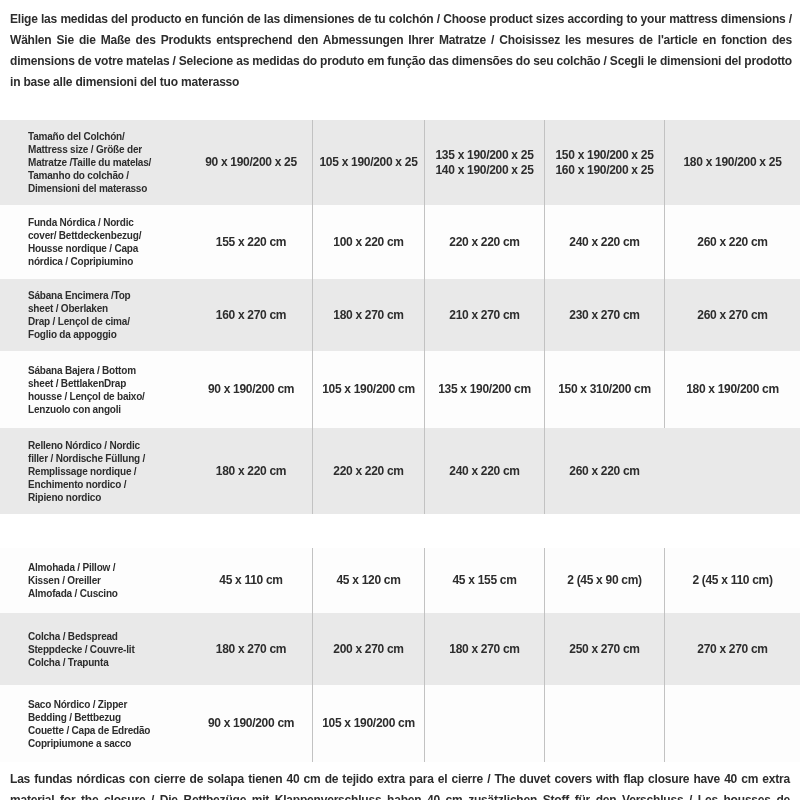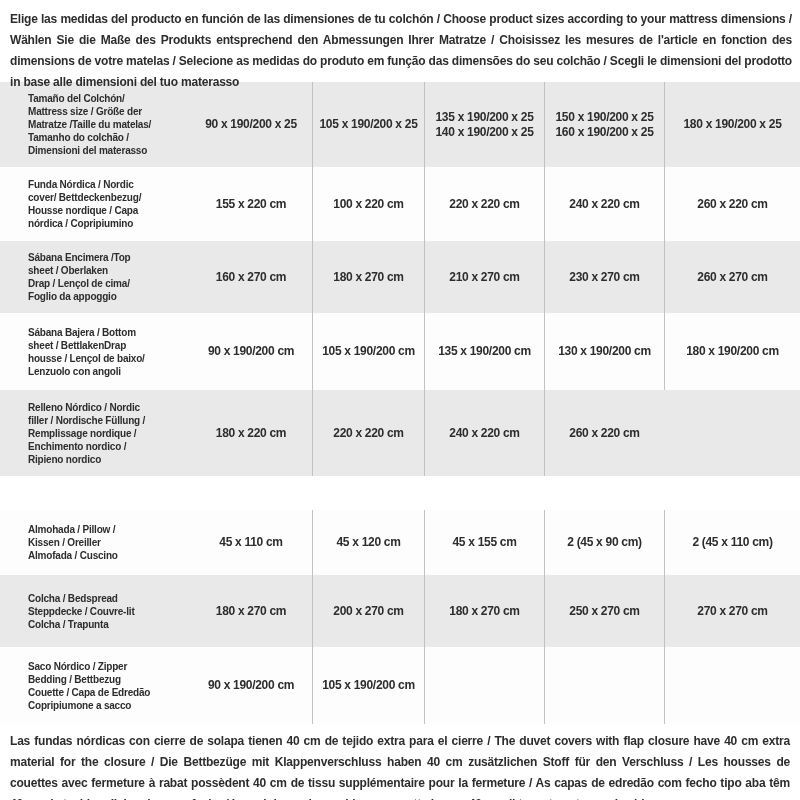--- a/index.html
+++ b/index.html
@@ -3,21 +3,21 @@
 <meta charset="utf-8">
 <style>
   html,body{margin:0;padding:0;}
   body{
     width:800px;height:800px;overflow:hidden;background:#ffffff;
     font-family:"Liberation Sans","DejaVu Sans",sans-serif;
     color:var(--txt,#2d2d2d);
     -webkit-font-smoothing:antialiased;
   }
   .intro{
-    box-sizing:border-box;height:82px;padding:9px 8px 0 10px;
+    box-sizing:border-box;height:120px;padding:9px 8px 0 10px;
     font-size:12px;font-weight:bold;line-height:21px;
     text-align:justify;letter-spacing:-0.2px;
   }
   .outro{
     box-sizing:border-box;padding:7px 10px 0 10px;
     font-size:12px;font-weight:bold;line-height:21px;
     text-align:justify;letter-spacing:-0.2px;
   }
   .size-table{width:800px;}
   .trow{
@@ -139,21 +139,21 @@
       <div class="cell val">
         <div>90 x 190/200 cm</div>
       </div>
       <div class="cell val">
         <div>105 x 190/200 cm</div>
       </div>
       <div class="cell val">
         <div>135 x 190/200 cm</div>
       </div>
       <div class="cell val">
-        <div>130 x 190/200 cm</div>
+        <div>150 x 310/200 cm</div>
       </div>
       <div class="cell val">
         <div>180 x 190/200 cm</div>
       </div>
     </div>
     <div class="trow">
       <div class="cell label">
         <div>Relleno Nórdico / Nordic</div>
         <div>filler / Nordische Füllung /</div>
         <div>Remplissage nordique /</div>

